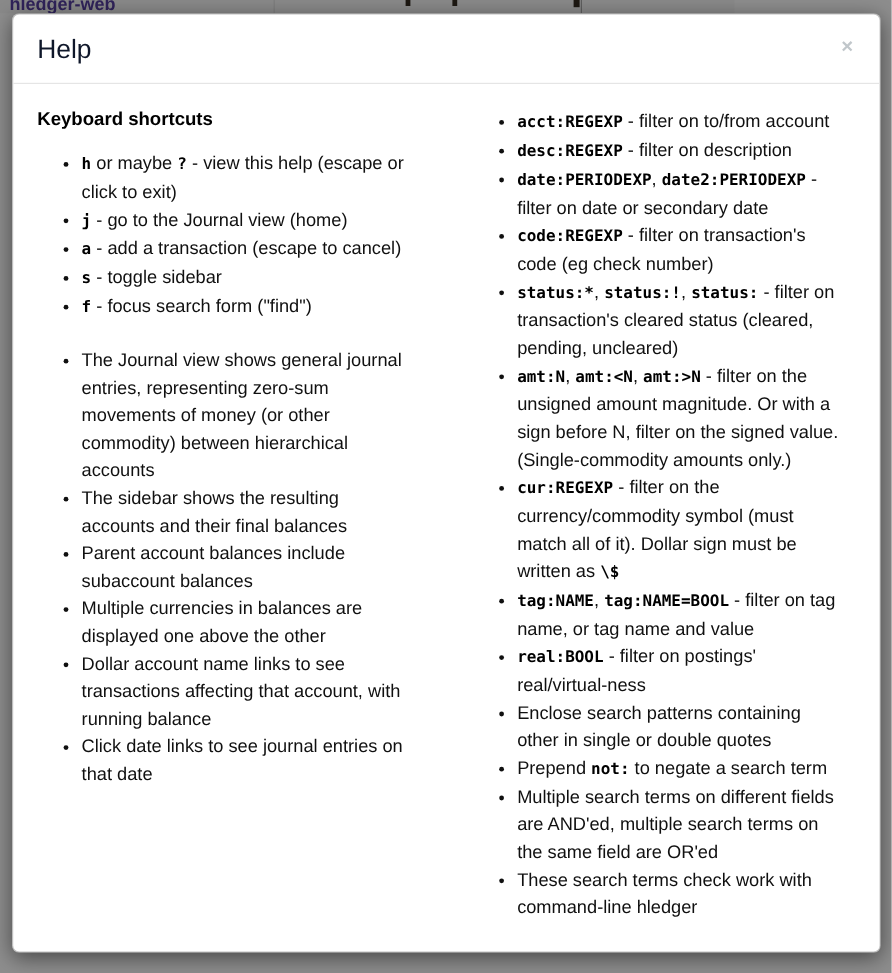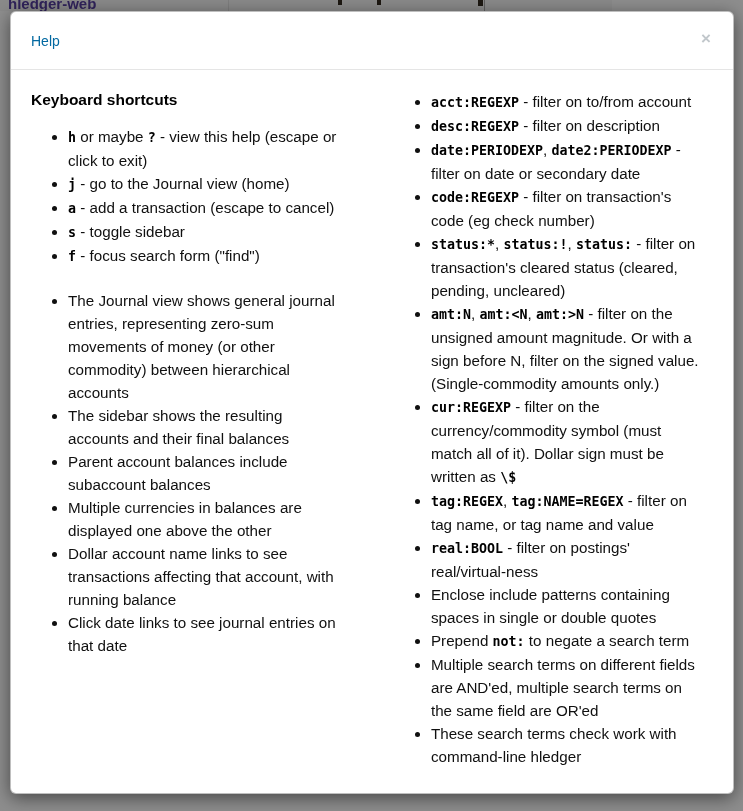--- a/index.html
+++ b/index.html
@@ -22,21 +22,21 @@
 
   
   .modal{
     position:absolute;left:10px;top:11px;width:724px;height:783px;
     background:#ffffff;border-radius:6px;box-sizing:border-box;
     border:1px solid rgba(0,0,0,0.25);
     box-shadow:0 4px 18px rgba(0,0,0,0.5);
     z-index:2;overflow:hidden;
   }
   .modal-header{padding:14px 20px 13px;border-bottom:1px solid #e5e5e5;}
-  .modal-title{margin:0;font-size:14px;font-weight:400;color:#0369a1;line-height:30px;}
+  .modal-title{margin:0;font-size:22px;font-weight:400;color:#0f172a;line-height:30px;}
   .close-btn{
     float:right;background:none;border:0;padding:0;margin:4px 2px 0 0;
     font-size:17px;font-weight:700;color:#c1c7cb;line-height:17px;cursor:pointer;
     font-family:"Liberation Sans",sans-serif;
   }
   .modal-body{padding:20px 20px 0;display:flex;gap:12px;}
   .col{width:50%;box-sizing:border-box;}
   .col-left{padding-right:20px;}
   .col-right{padding-left:16px;padding-right:10px;}
   .section{margin:0 0 21px;}
@@ -92,23 +92,23 @@
     <div class="col col-right">
         <div class="section">
           <ul>
             <li><code>acct:REGEXP</code> - filter on to/from account</li>
             <li><code>desc:REGEXP</code> - filter on description</li>
             <li><code>date:PERIODEXP</code>, <code>date2:PERIODEXP</code> - filter on date or secondary date</li>
             <li><code>code:REGEXP</code> - filter on transaction's code (eg check number)</li>
             <li><code>status:*</code>, <code>status:!</code>, <code>status:</code> - filter on transaction's cleared status (cleared, pending, uncleared)</li>
             <li><code>amt:N</code>, <code>amt:&lt;N</code>, <code>amt:&gt;N</code> - filter on the unsigned amount magnitude. Or with a sign before N, filter on the signed value. (Single-commodity amounts only.)</li>
             <li><code>cur:REGEXP</code> - filter on the currency/commodity symbol (must match all of it). Dollar sign must be written as <code>\$</code></li>
-            <li><code>tag:REGEX</code>, <code>tag:NAME=REGEX</code> - filter on tag name, or tag name and value</li>
+            <li><code>tag:NAME</code>, <code>tag:NAME=BOOL</code> - filter on tag name, or tag name and value</li>
             <li><code>real:BOOL</code> - filter on postings' real/virtual-ness</li>
-            <li>Enclose include patterns containing spaces in single or double quotes</li>
+            <li>Enclose search patterns containing other in single or double quotes</li>
             <li>Prepend <code>not:</code> to negate a search term</li>
             <li>Multiple search terms on different fields are AND'ed, multiple search terms on the same field are OR'ed</li>
             <li>These search terms check work with command-line hledger</li>
           </ul>
         </div>
       </div>
   </div>
 </div>
 
 </body></html>

